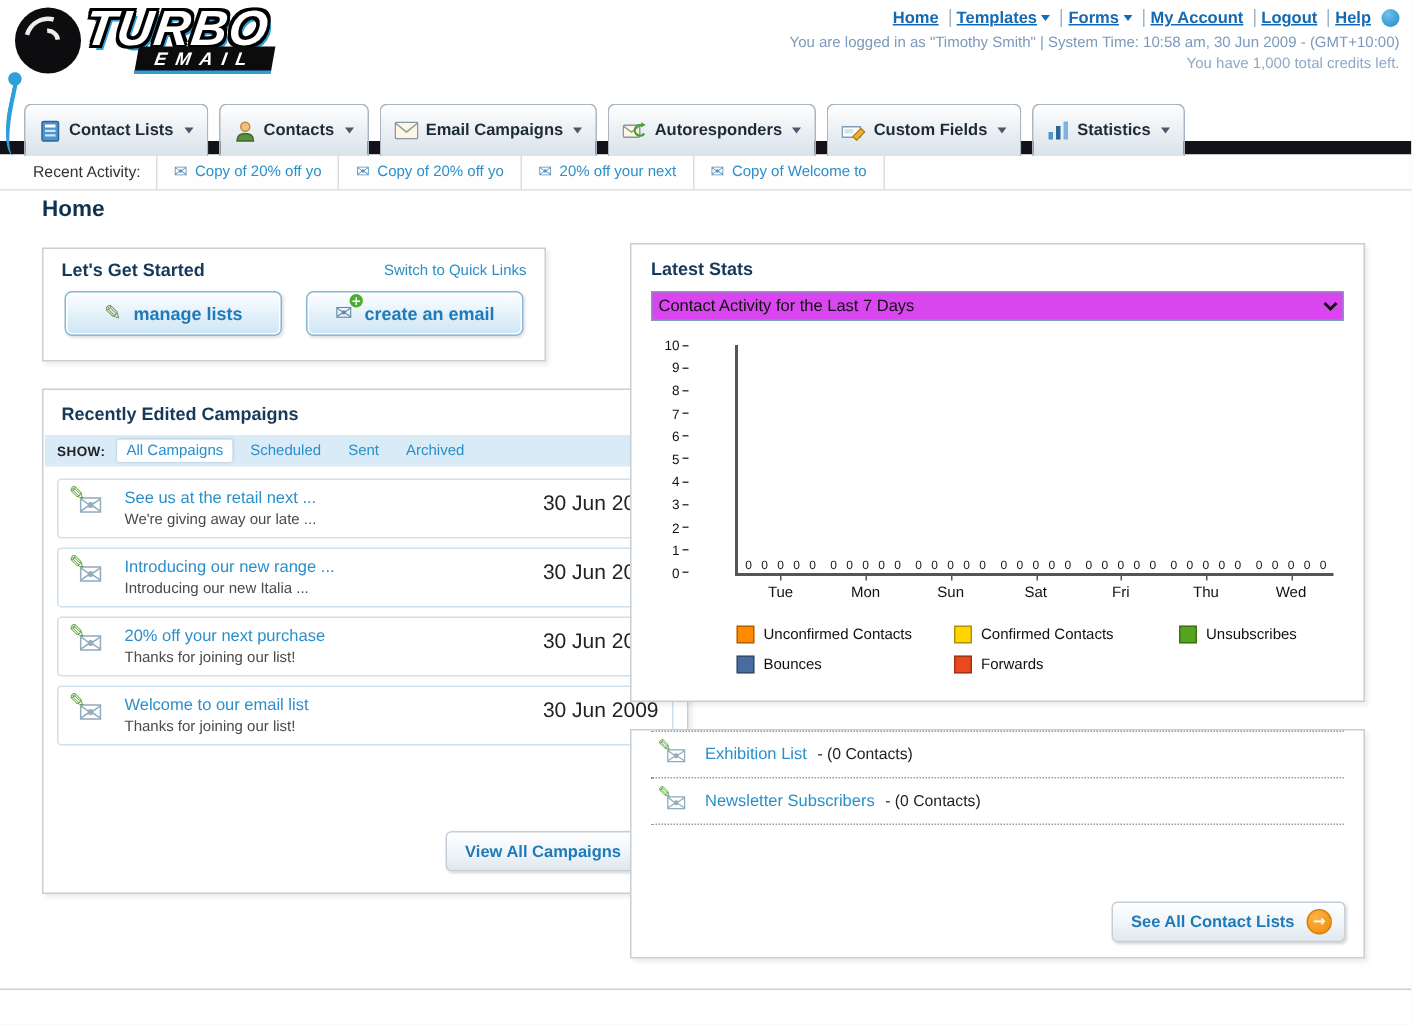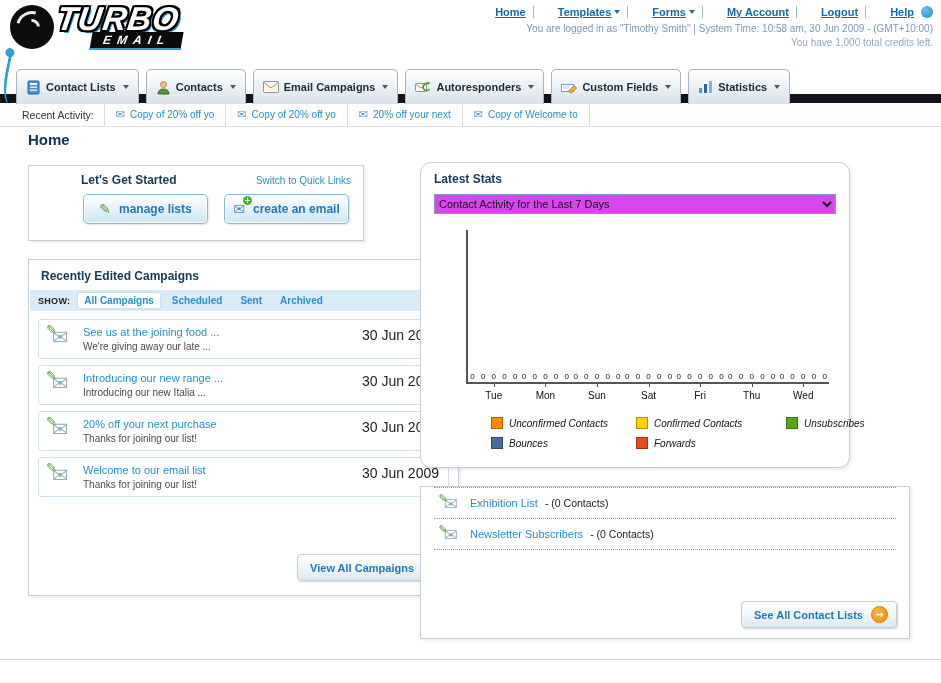--- a/index.html
+++ b/index.html
@@ -17,21 +17,21 @@
     text-shadow:-2px -2px 0 #000,2px -2px 0 #000,-2px 2px 0 #000,2px 2px 0 #000,0 -2px 0 #000,0 2px 0 #000,-2px 0 0 #000,2px 0 0 #000,3px 3px 0 #2e9fd8;}
   .emailb{display:inline-block;background:#0c0c0c;color:#fff;font-size:12px;font-weight:bold;font-style:italic;letter-spacing:6px;
     padding:1px 12px;transform:skewX(-10deg);margin:-4px 0 0 34px;border-bottom:2px solid #2e9fd8;}
   .swoosh{position:absolute;left:4px;top:54px;width:12px;height:50px;border-left:3px solid #2e9fd8;border-radius:0 0 0 70%;transform:rotate(12deg);z-index:1;}
   .swoosh::before{content:"";position:absolute;top:-5px;left:-7px;width:9px;height:9px;border-radius:50%;background:#2e9fd8;}
 
   .hright{position:absolute;right:8px;top:6px;text-align:right;z-index:3;}
   .toplinks{display:flex;justify-content:flex-end;align-items:center;}
   .toplinks-list{display:flex;align-items:center;}
   .toplink{color:#1569b3;font-weight:bold;font-size:11px;text-decoration:underline;display:flex;align-items:center;cursor:pointer;}
-  .toplinks-list .toplink + .toplink{border-left:1px solid #9fb4c8;margin-left:7px;padding-left:24px;justify-content:space-between;}
+  .toplinks-list .toplink + .toplink{border-left:1px solid #9fb4c8;margin-left:7px;padding-left:4px;justify-content:space-between;}
   .mini-caret{width:0;height:0;border-left:3.5px solid transparent;border-right:3.5px solid transparent;border-top:4px solid #1569b3;margin-left:3px;}
   .helpdot{display:inline-block;width:12px;height:12px;border-radius:50%;background:radial-gradient(circle at 35% 30%,#6cc2ee,#2387c2);margin-left:7px;cursor:pointer;}
   .logininfo{margin-top:5px;color:#7b99bb;font-size:10px;}
   .credits{margin-top:3px;color:#8fa9c6;font-size:10px;}
 
   
   .mainnav{position:absolute;left:16px;top:69px;display:flex;gap:7px;align-items:flex-end;z-index:2;}
   .tab{height:35px;box-sizing:border-box;padding:0 9px;display:flex;align-items:center;gap:5px;border:1px solid #a9b6c1;border-bottom:none;
     border-radius:5px 5px 0 0;background:linear-gradient(#ffffff,#e7edf2 60%,#d9e2ea);font-size:11px;font-weight:bold;color:#1c2b36;cursor:pointer;}
   .tab svg{flex:0 0 auto;}
@@ -46,70 +46,70 @@
   .actitem:last-child{border-right:1px solid #dcdcdc;}
   .envsm{color:#5b92bd;font-size:11px;font-family:"DejaVu Sans",sans-serif;}
   .actlink{color:#2a8fca;text-decoration:none;font-size:10px;}
 
   
   .pagetitle{position:absolute;top:131px;left:28px;font-size:15px;font-weight:bold;color:#10324e;margin:0;}
   .panel{position:absolute;background:#fff;border:1px solid #c6cfd6;box-shadow:2px 2px 3px rgba(0,0,0,.08);box-sizing:border-box;display:flex;flex-direction:column;}
   .ptitle{font-size:12px;font-weight:bold;color:#16395a;}
 
   
-  .getstarted{left:28px;top:165px;width:336px;height:76px;padding-left:40px;}
+  .getstarted{left:28px;top:165px;width:336px;height:76px;}
   .phead{display:flex;justify-content:space-between;align-items:center;padding:7px 12px 4px;}
   .switchlink{font-size:10px;color:#2a8fca;text-decoration:none;cursor:pointer;}
   .gsbtns{display:flex;gap:16px;padding:3px 14px;}
   .gsbtn{flex:1;height:30px;border:1px solid #86b7d8;border-radius:5px;background:linear-gradient(#ffffff,#e2f0fa 55%,#cfe6f5);
     box-shadow:inset 0 0 0 1px #fff,1px 1px 2px rgba(0,0,0,.12);color:#1e7ab8;font-weight:bold;font-size:12px;
     display:flex;align-items:center;justify-content:center;gap:8px;cursor:pointer;font-family:inherit;}
   .pen-ic{font-family:"DejaVu Sans",sans-serif;font-size:14px;color:#6b8f3f;font-weight:normal;}
   .env-plus{position:relative;font-family:"DejaVu Sans",sans-serif;font-size:14px;color:#5b87a8;font-weight:normal;}
   .env-plus b{position:absolute;top:-5px;right:-7px;width:9px;height:9px;border-radius:50%;background:#4cae2e;color:#fff;
     font-size:8px;line-height:9px;text-align:center;font-style:normal;}
 
   
   .campaigns{left:28px;top:259px;width:431px;height:337px;}
   .campaigns .ptitle{padding:9px 12px 7px;}
   .showbar{margin:0 1px;background:#d9ebf7;height:21px;display:flex;align-items:center;padding:0 8px;gap:8px;font-size:10px;}
   .showlabel{color:#222;font-weight:bold;font-size:9px;letter-spacing:.3px;}
-  .showtabs{display:flex;align-items:flex-end;gap:6px;font-weight:bold;}
+  .showtabs{display:flex;align-items:flex-end;gap:6px;}
   .showtab{color:#2a8fca;text-decoration:none;padding:2px 6px;border-radius:2px;cursor:pointer;}
   .showtab.active{background:#fdfeff;box-shadow:0 0 2px rgba(0,0,0,.2);}
   .crows{padding:8px 9px 2px;display:flex;flex-direction:column;gap:6px;}
   .crow{position:relative;border:1px solid #cfe0ee;border-radius:3px;min-height:40px;padding:6px 78px 5px 44px;box-sizing:border-box;background:#fff;cursor:pointer;}
   .mailpencil{position:absolute;left:11px;top:8px;width:26px;height:22px;}
   .mailpencil .env{font-family:"DejaVu Sans",sans-serif;font-size:20px;color:#93acbe;position:absolute;left:2px;top:-3px;}
   .mailpencil .pen{font-family:"DejaVu Sans",sans-serif;font-size:13px;color:#4f9a2f;position:absolute;left:-4px;top:-6px;}
   .ctitle{font-size:11px;color:#2a8fca;text-decoration:none;display:block;cursor:pointer;}
   .csub{font-size:10px;color:#4a4a4a;margin-top:3px;}
   .cdate{position:absolute;right:9px;top:7px;font-size:14px;color:#222;}
   .panel-actions{display:flex;justify-content:flex-end;padding:6px 10px 14px;margin-top:auto;}
   .pillbtn{border:1px solid #c3ced8;border-radius:4px;background:linear-gradient(#ffffff,#eef3f7 60%,#dfe8ef);color:#1e7ab8;font-weight:bold;
     font-size:11px;padding:4px 8px 4px 12px;display:flex;align-items:center;gap:8px;cursor:pointer;box-shadow:1px 1px 2px rgba(0,0,0,.18);font-family:inherit;}
   .oarrow{width:15px;height:15px;border-radius:50%;background:radial-gradient(circle at 35% 30%,#ffb347,#f08a00);color:#fff;font-style:normal;
     font-size:10px;line-height:15px;text-align:center;border:1px solid #d87c0a;font-family:"DejaVu Sans",sans-serif;}
 
   
-  .stats{left:420px;top:162px;width:430px;height:306px;border-radius:11px;}
+  .stats{left:420px;top:162px;width:490px;height:306px;}
   .stats .ptitle{padding:9px 13px 8px;}
   .statsel{display:block;margin:0 13px;width:calc(100% - 26px);height:20px;font-size:11px;font-family:inherit;color:#111;border:1px solid #7f9db9;background:#d946ef;}
   .chart{display:flex;margin:16px 20px 2px 14px;}
   .yaxis{width:24px;height:152px;display:flex;flex-direction:column;justify-content:space-between;}
   .ytick{height:0;display:flex;align-items:center;justify-content:flex-end;gap:2px;font-size:9px;color:#111;}
   .ytick::after{content:"";width:4px;height:1px;background:#444;}
   .plotwrap{flex:1;display:flex;flex-direction:column;margin-left:31px;}
   .plot{height:152px;border-left:2px solid #555;border-bottom:2px solid #555;display:flex;}
   .cgroup{flex:1;position:relative;}
   .zeros{position:absolute;bottom:1px;left:0;right:0;text-align:center;font-size:8px;color:#111;word-spacing:4px;}
   .xaxis{display:flex;margin-left:2px;}
   .xlab{flex:1;text-align:center;font-size:10px;color:#111;padding-top:6px;position:relative;}
   .xlab::before{content:"";position:absolute;top:0;left:50%;width:1px;height:3px;background:#555;}
-  .legend{margin:14px 12px 7px 70px;display:grid;grid-template-columns:145px 150px auto;row-gap:8px;font-size:10px;color:#111;font-style:italic;}
+  .legend{margin:14px 12px 7px 70px;display:grid;grid-template-columns:145px 150px auto;row-gap:8px;font-size:10px;color:#111;}
   .lgitem{display:flex;align-items:center;gap:6px;}
   .sw{width:12px;height:12px;display:inline-block;border:1px solid rgba(0,0,0,.3);box-sizing:border-box;}
 
   
   .clists{left:420px;top:486px;width:490px;height:153px;}
   .clists .ptitle{padding:9px 13px 7px;}
   .clist{margin:0 13px;}
   .clitem{position:relative;padding:9px 0 9px 36px;border-top:1px dotted #9a9a9a;}
   .clitem:last-child{border-bottom:1px dotted #9a9a9a;}
   .clitem .mailpencil{left:6px;top:7px;transform:scale(.85);}
@@ -290,21 +290,21 @@
           <a class="showtab">Archived</a>
         </span>
     </div>
     <div class="crows">
 
         <div class="crow">
           <span class="mailpencil">
             <span class="env">✉</span>
             <span class="pen">✎</span>
           </span>
-          <a class="ctitle">See us at the joining food ...</a>
+          <a class="ctitle">See us at the retail next ...</a>
           <div class="csub">We're giving away our late ...</div>
           <span class="cdate">30 Jun 2009</span>
         </div>
 
         <div class="crow">
           <span class="mailpencil">
             <span class="env">✉</span>
             <span class="pen">✎</span>
           </span>
           <a class="ctitle">Introducing our new range ...</a>
@@ -339,20 +339,33 @@
       </button>
     </div>
   </section>
 
   <section class="panel stats">
     <div class="ptitle">Latest Stats</div>
     <select class="statsel">
       <option>Contact Activity for the Last 7 Days</option>
     </select>
     <div class="chart">
+      <div class="yaxis">
+          <div class="ytick">10</div>
+          <div class="ytick">9</div>
+          <div class="ytick">8</div>
+          <div class="ytick">7</div>
+          <div class="ytick">6</div>
+          <div class="ytick">5</div>
+          <div class="ytick">4</div>
+          <div class="ytick">3</div>
+          <div class="ytick">2</div>
+          <div class="ytick">1</div>
+          <div class="ytick">0</div>
+        </div>
       <div class="plotwrap">
         <div class="plot">
             <div class="cgroup">
               <span class="zeros">0 0 0 0 0</span>
             </div>
             <div class="cgroup">
               <span class="zeros">0 0 0 0 0</span>
             </div>
             <div class="cgroup">
               <span class="zeros">0 0 0 0 0</span>

